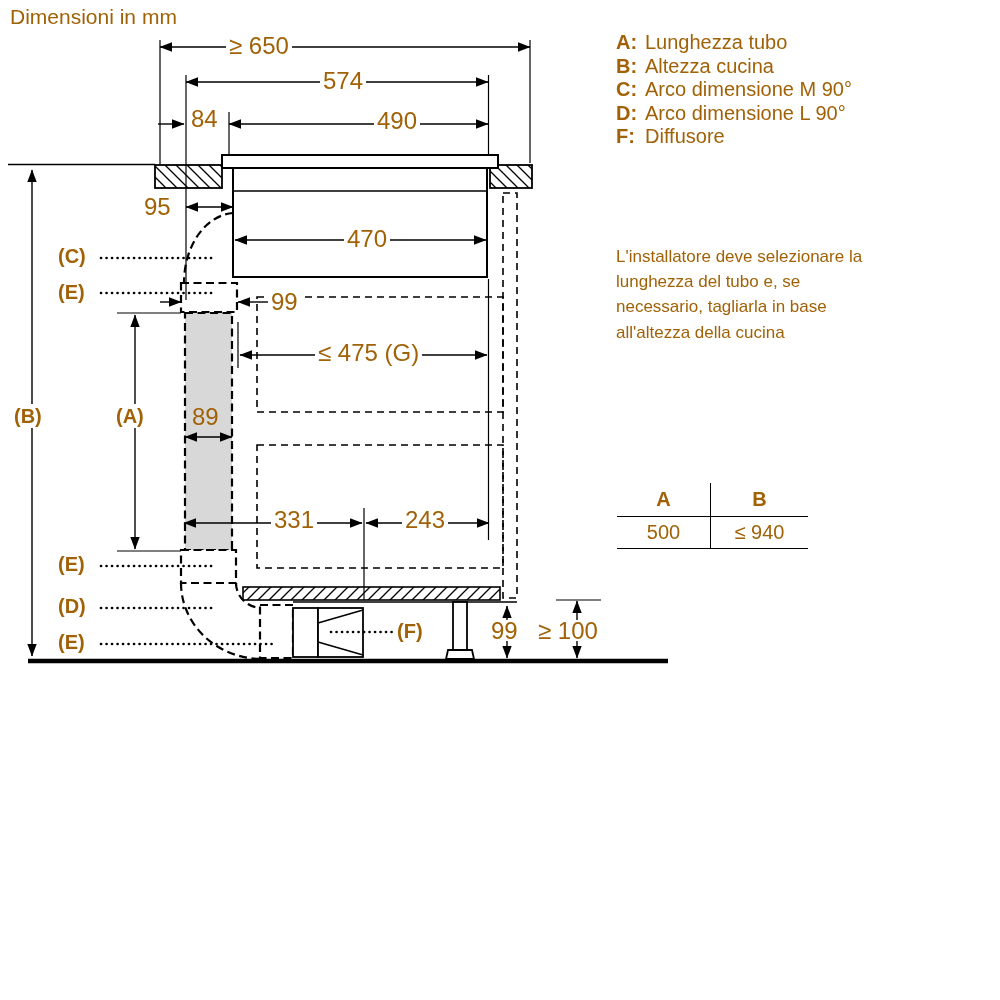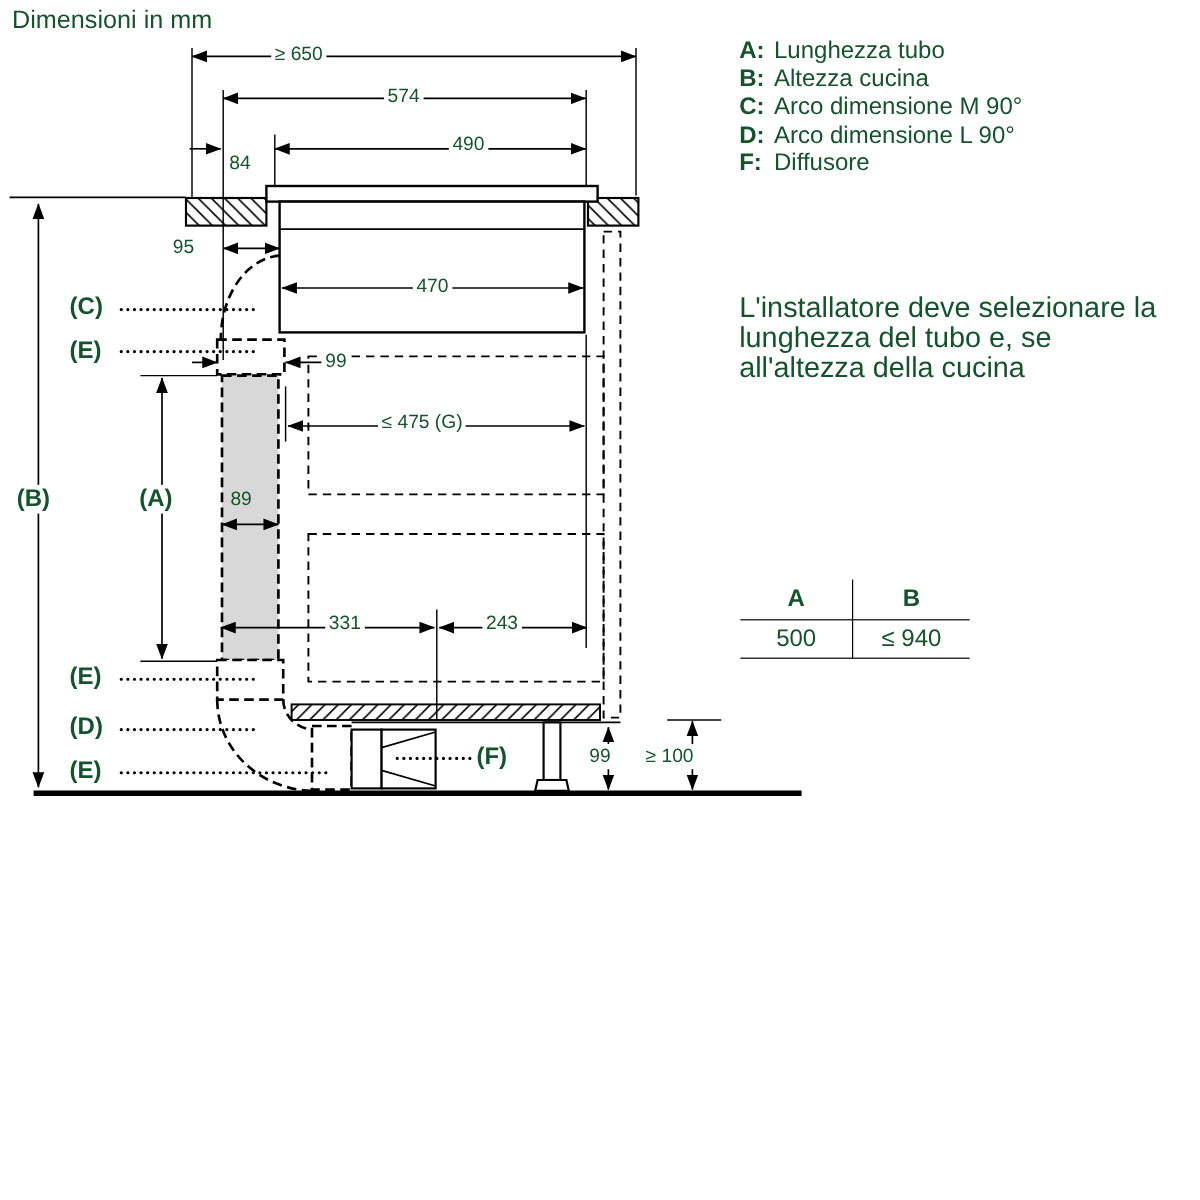--- a/index.html
+++ b/index.html
@@ -1,29 +1,29 @@
 <!DOCTYPE html>
 <html><head>
 <meta charset="utf-8">
 <style>
   html,body { margin:0; padding:0; background:#fff; }
   #canvas {
     position:relative; width:1000px; height:1000px; background:#fff;
-    font-family:"Liberation Sans", sans-serif; color:#14532d; overflow:hidden;
+    font-family:"Liberation Sans", sans-serif; color:#a16207; overflow:hidden;
   }
   svg { position:absolute; left:0; top:0; }
   .txt { position:absolute; white-space:nowrap; }
   .title { font-size:21px; }
-  .dim { font-size:16px; line-height:21px; background:#fff; padding:0 3px; }
+  .dim { font-size:24px; line-height:21px; background:#fff; padding:0 3px; }
   .dim.nobg { background:transparent; padding:0; }
   .plabel { font-size:20px; font-weight:bold; line-height:22px; }
   .plabel.bg { background:#fff; padding:1px 2px; }
   .legend { position:absolute; left:616px; top:31px; font-size:20px; line-height:23.5px; }
   .lg-key { display:inline-block; min-width:29px; font-weight:bold; }
-  .note { position:absolute; left:616px; top:244px; font-size:24px; line-height:25.2px; }
+  .note { position:absolute; left:616px; top:244px; font-size:17px; line-height:25.2px; }
   table.dimtable { position:absolute; left:617px; top:483px; border-collapse:collapse; font-size:20px; }
   table.dimtable td { text-align:center; padding:0; }
   table.dimtable .ca { width:93px; border-right:1.6px solid #000; }
   table.dimtable .cb { width:97px; }
   table.dimtable tr.hd td { font-weight:bold; height:33px; border-bottom:1.6px solid #000; }
   table.dimtable tr.r1 td { height:31px; border-bottom:1.6px solid #000; }
   table.dimtable tr.r2 td { height:31px; }
 </style>
 </head>
 <body>
@@ -117,21 +117,21 @@
     <line x1="101" y1="608" x2="216" y2="608"></line>
     <line x1="101" y1="644" x2="276" y2="644"></line>
     <line x1="331" y1="632" x2="393" y2="632"></line>
   </g>
 </svg>
 
 <div class="txt title" style="left:10px; top:5px;">Dimensioni in mm</div>
 
 <div class="txt dim" style="left:226px; top:35px;">≥ 650</div>
 <div class="txt dim" style="left:320px; top:70px;">574</div>
-<div class="txt dim nobg" style="left:191px; top:126px;">84</div>
+<div class="txt dim nobg" style="left:191px; top:108px;">84</div>
 <div class="txt dim" style="left:374px; top:110px;">490</div>
 <div class="txt dim" style="left:344px; top:228px;">470</div>
 <div class="txt dim nobg" style="left:144px; top:196px;">95</div>
 <div class="txt dim" style="left:268px; top:291px;">99</div>
 <div class="txt dim" style="left:315px; top:342px;">≤ 475 (G)</div>
 <div class="txt dim nobg" style="left:192px; top:406px;">89</div>
 <div class="txt dim" style="left:271px; top:509px;">331</div>
 <div class="txt dim" style="left:402px; top:509px;">243</div>
 <div class="txt dim" style="left:488px; top:620px;">99</div>
 <div class="txt dim" style="left:535px; top:620px;">≥ 100</div>
@@ -149,20 +149,21 @@
   <div><span class="lg-key">A:</span><span>Lunghezza tubo</span></div>
   <div><span class="lg-key">B:</span><span>Altezza cucina</span></div>
   <div><span class="lg-key">C:</span><span>Arco dimensione M 90°</span></div>
   <div><span class="lg-key">D:</span><span>Arco dimensione L 90°</span></div>
   <div><span class="lg-key">F:</span><span>Diffusore</span></div>
 </div>
 
 <div class="note">
   <div>L'installatore deve selezionare la</div>
   <div>lunghezza del tubo e, se</div>
+  <div>necessario, tagliarla in base</div>
   <div>all'altezza della cucina</div>
 </div>
 
 <table class="dimtable">
   <tbody>
         <tr class="hd">
     <td class="ca">A</td>
     <td class="cb">B</td>
   </tr>
   <tr class="r1">

